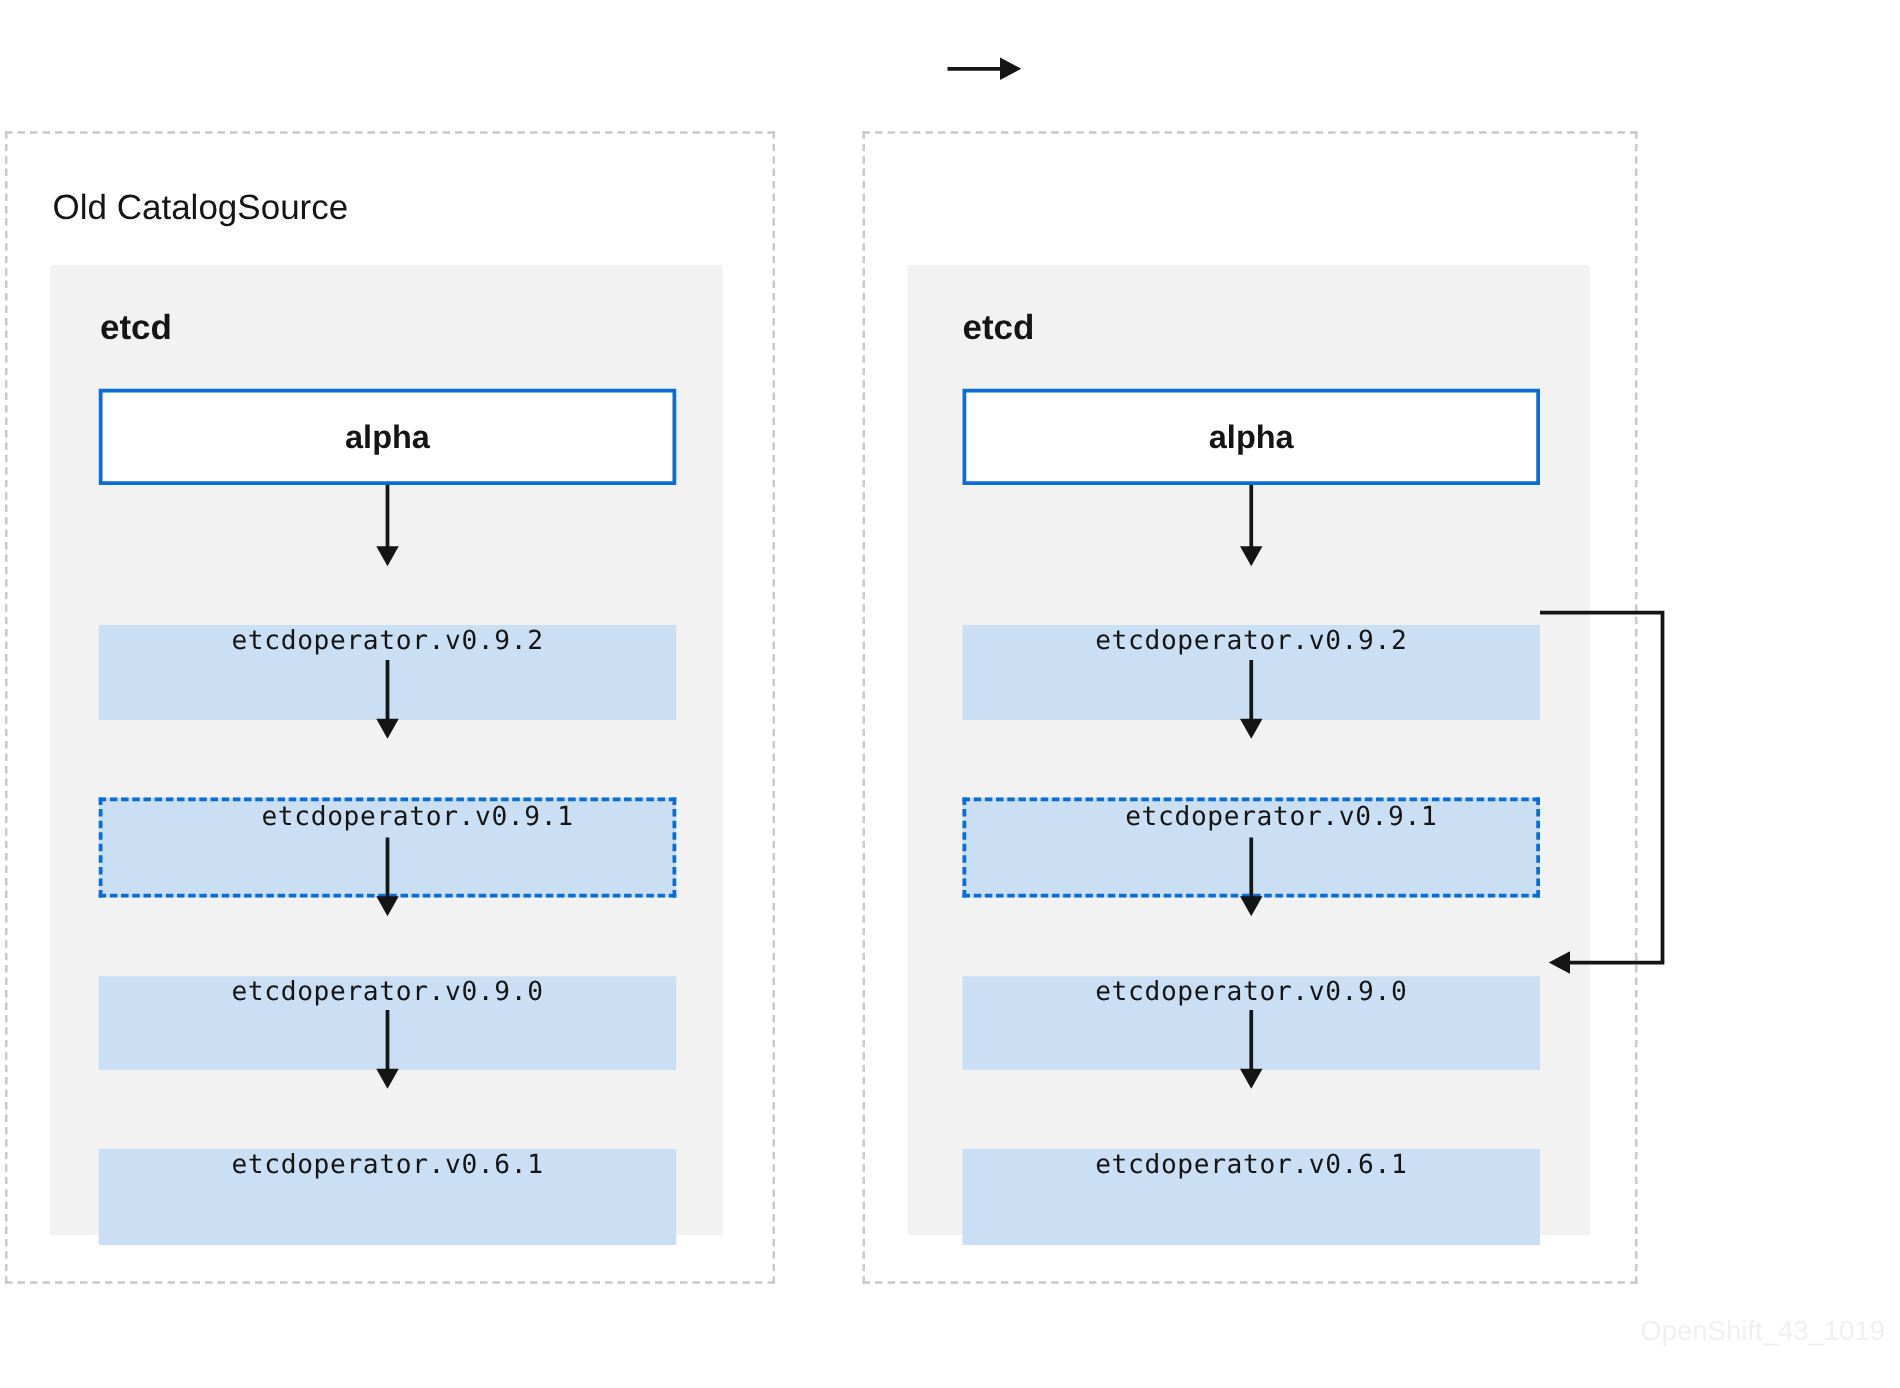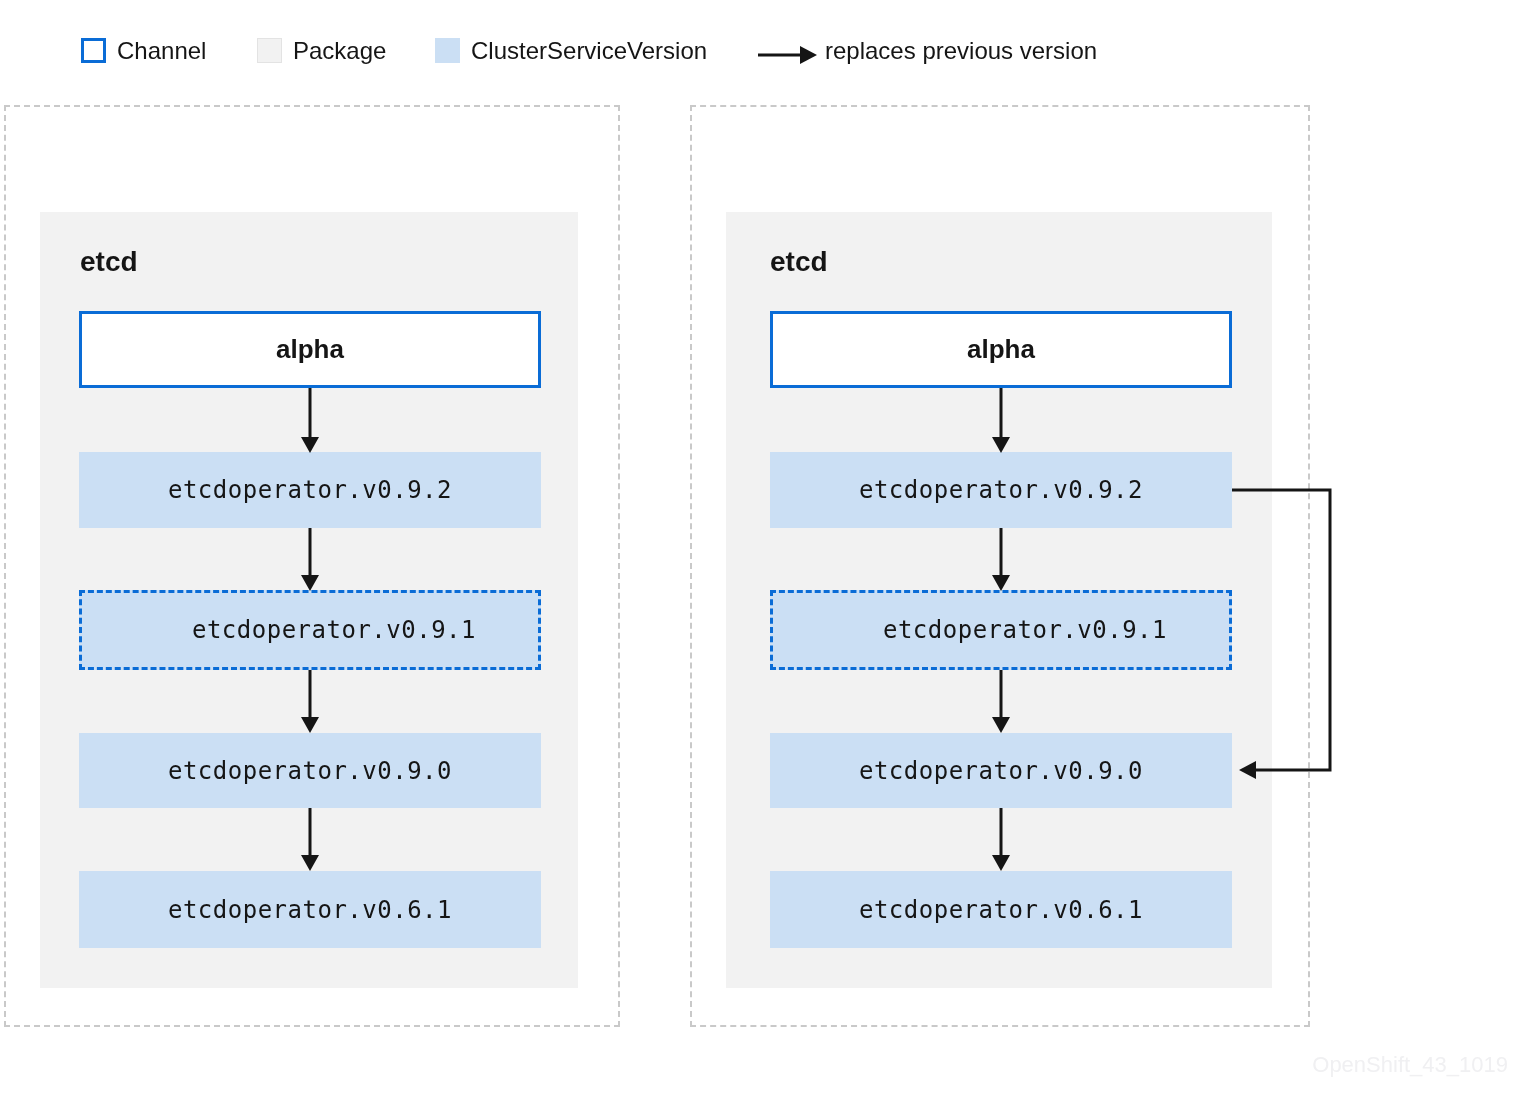--- a/index.html
+++ b/index.html
@@ -37,57 +37,47 @@
   .channel-box {
     box-sizing: border-box;
     background: #ffffff;
     border: 3px solid var(--channel-border, #0a6cd6);
     display: flex; align-items: center; justify-content: center;
     font-size: 26px; font-weight: bold;
   }
   .csv-box {
     box-sizing: border-box;
     background: var(--csv-fill, #cbdff4);
-    display: flex; align-items: center; justify-content: center;
+    display: flex; justify-content: center;
     font-family: "DejaVu Sans Mono", monospace;
-    font-size: 24px;
+    font-size: 21px;
     letter-spacing: 0.5px;
+    margin-top: 48px;
   }
   .csv-box.dashed { border: 3px dashed var(--channel-border, #0a6cd6); padding-left: 48px; }
 
   
   #arrow-layer { pointer-events: none; }
   .arrow-line { stroke: var(--arrow, #151515); stroke-width: 3; fill: none; }
   .arrow-head { fill: var(--arrow, #151515); stroke: none; }
 
   .watermark {
     font-size: 22px;
     color: var(--watermark, #f0f0f2);
     white-space: nowrap;
   }
 </style>
 </head>
 <body>
 
 <div id="canvas">
 
-  <div class="abs" style="left:0; top:0; width:1520px; height:95px;">
-    <div class="abs swatch swatch-channel" style="left:81px; top:38px;"></div>
-    <div class="abs legend-label" style="left:117px; top:38px;">Channel</div>
-
-    <div class="abs swatch swatch-package" style="left:257px; top:38px;"></div>
-    <div class="abs legend-label" style="left:293px; top:38px;">Package</div>
-
-    <div class="abs swatch swatch-csv" style="left:435px; top:38px;"></div>
-    <div class="abs legend-label" style="left:471px; top:38px;">ClusterServiceVersion</div>
-
-    <div class="abs legend-label" style="left:825px; top:38px;">replaces previous version</div>
-  </div>
 
   <div class="abs panel" style="left:4px; top:105px; width:616px; height:922px;"></div>
+  <div class="abs panel-title" style="left:42px; top:150px;">Old CatalogSource</div>
   <div class="abs package" style="left:40px; top:212px; width:538px; height:776px;"></div>
   <div class="abs pkg-name" style="left:80px; top:246px;">etcd</div>
 
   <div class="abs channel-box" style="left:79px; top:311px; width:462px; height:77px;">
     <span>alpha</span>
   </div>
   <div class="abs csv-box" style="left:79px; top:452px; width:462px; height:76px;">
     <span>etcdoperator.v0.9.2</span>
   </div>
   <div class="abs csv-box dashed" style="left:79px; top:590px; width:462px; height:80px;">

